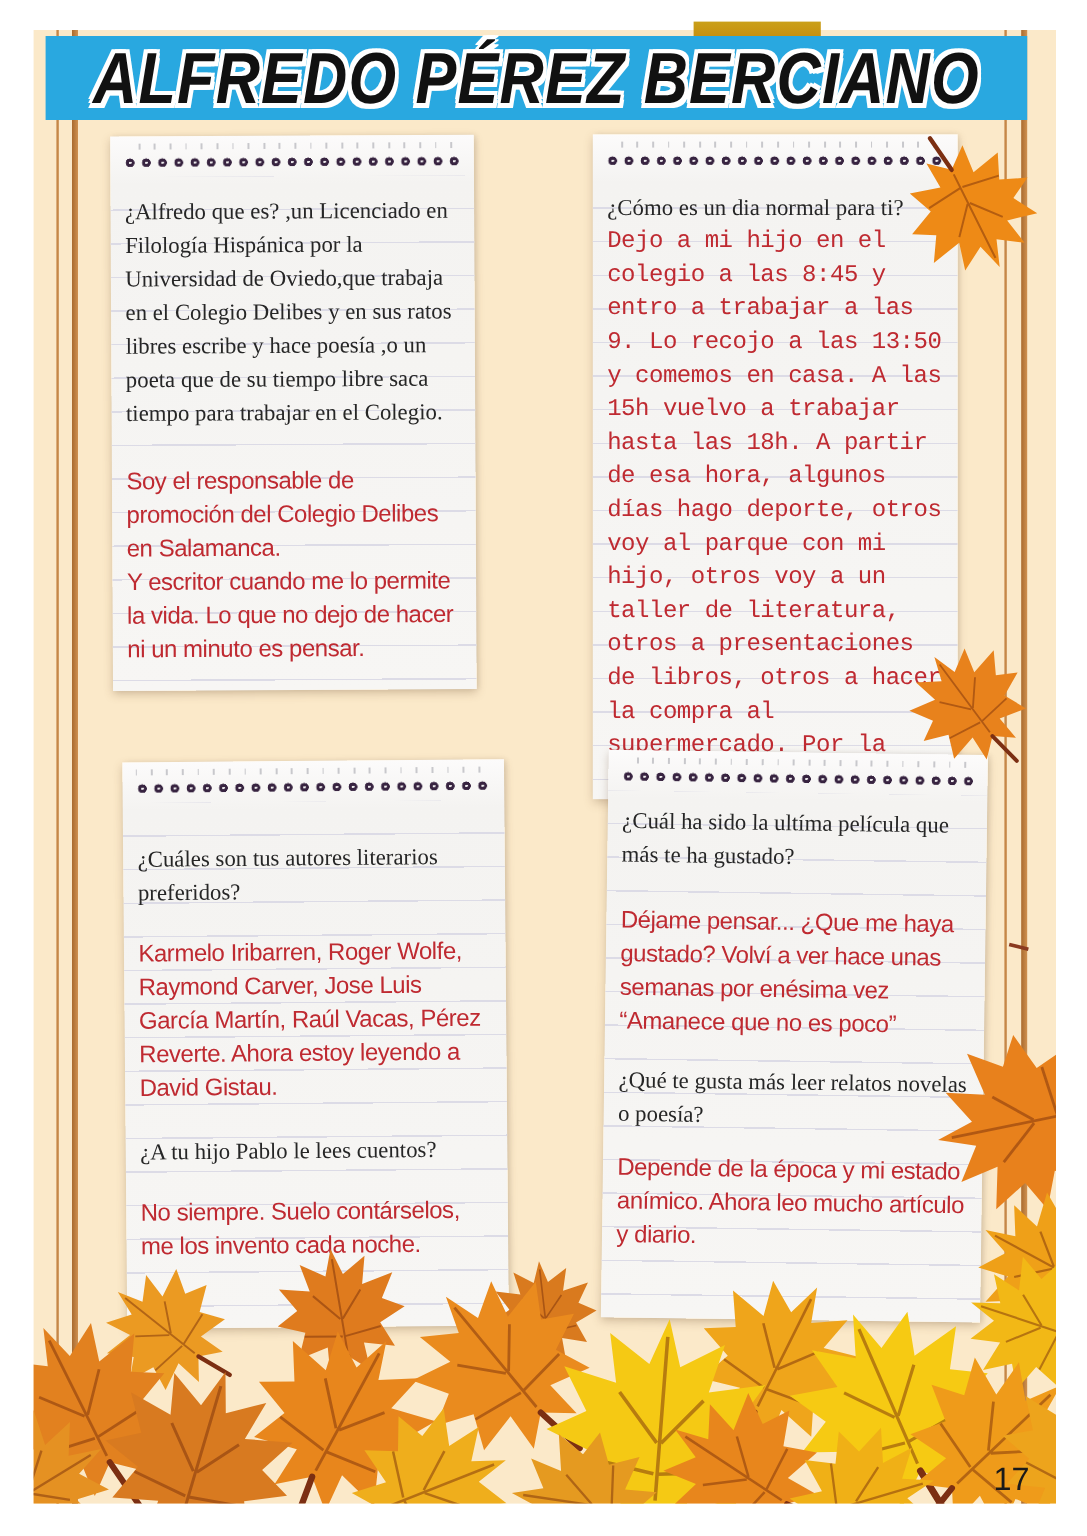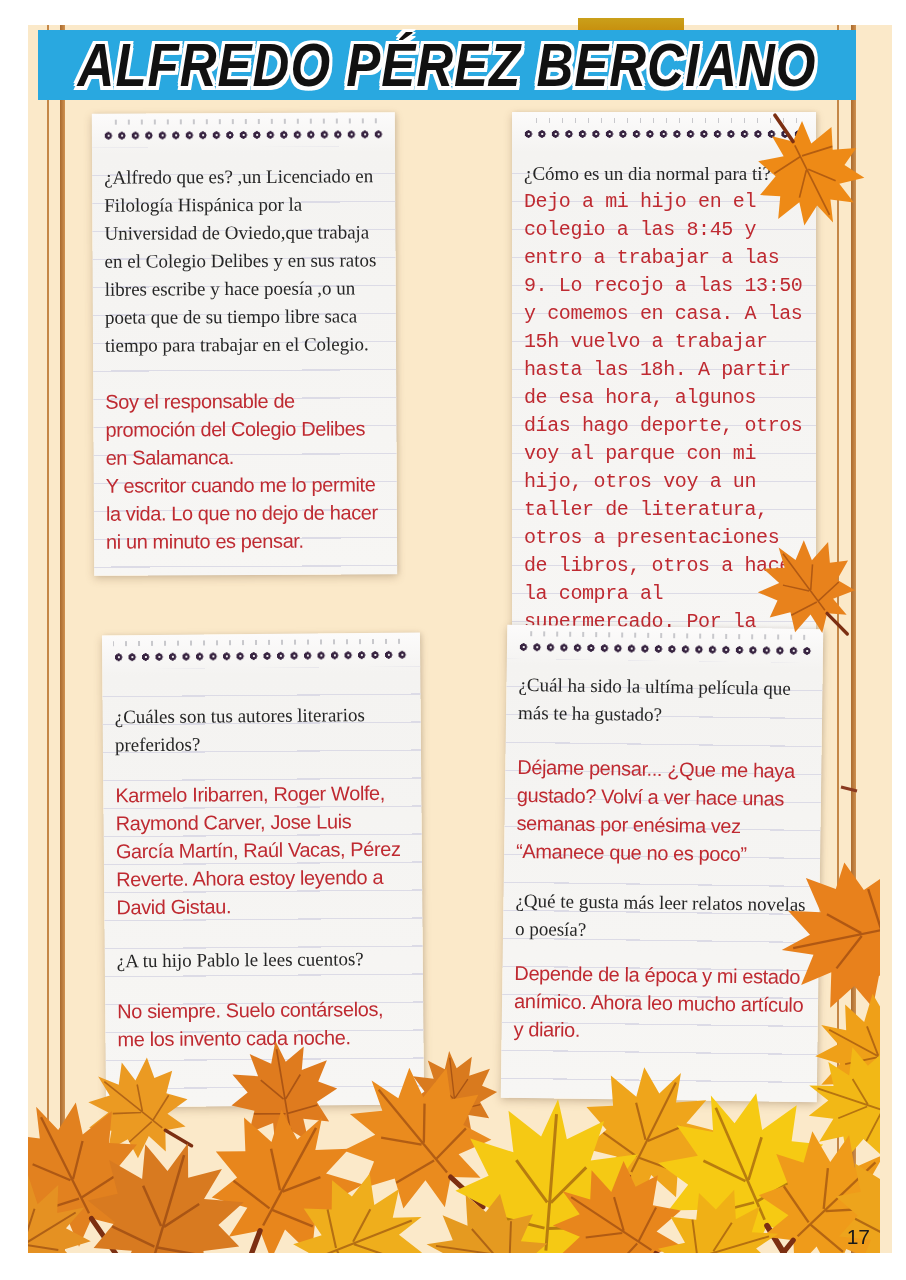--- a/index.html
+++ b/index.html
@@ -3,21 +3,20 @@
 <meta charset="utf-8">
 <style>
   html,body{margin:0;padding:0;}
   body{
     width:906px;height:1280px;position:relative;background:#ffffff;
     font-family:"Liberation Sans",sans-serif;overflow:hidden;
   }
   .page{
     position:absolute;left:28px;top:25px;width:852px;height:1228px;
     background:#fbe9c9;
-    padding-left:12px;
   }
   
   .vl{position:absolute;top:0;bottom:0;}
   .vl.l1{left:19px;width:2px;background:#c58747;}
   .vl.l2{left:32px;width:5px;background:linear-gradient(90deg,#a96a2e,#cf9150);}
   .vl.r1{left:809px;width:2px;background:#c58747;}
   .vl.r2{left:823px;width:5px;background:linear-gradient(90deg,#a96a2e,#cf9150);}
   
   .tab{
     position:absolute;left:550px;top:-7px;width:106px;height:13px;
@@ -35,21 +34,21 @@
     text-shadow:
       -3px -3px 0 #fff, 3px -3px 0 #fff, -3px 3px 0 #fff, 3px 3px 0 #fff,
       -3px 0 0 #fff, 3px 0 0 #fff, 0 -3px 0 #fff, 0 3px 0 #fff;
   }
   
   .pad{
     position:absolute;background:linear-gradient(180deg,#fcfbfb,#f4f3f1 40px,#f7f6f4);
     box-shadow:0 3px 8px rgba(110,80,50,.28), 2px 0 4px rgba(0,0,0,.07);
   }
   .pad1{left:65px;top:88px;width:303px;height:462px;transform:rotate(-0.3deg);}
-  .pad2{left:484px;top:87px;width:304px;height:554px;}
+  .pad2{left:466px;top:87px;width:304px;height:554px;}
   .pad3{left:76px;top:609px;width:318px;height:472px;transform:rotate(-0.5deg);}
   .pad4{left:476px;top:602px;width:316px;height:473px;transform:rotate(0.8deg);}
   .spiral{
     height:24px;margin:6px 10px 4px;
     background-image:
       repeating-linear-gradient(90deg,transparent 0 11.5px,#c8c8cc 11.5px 13px),
       radial-gradient(circle at 6.5px 14px,#f0eef0 1.1px,#372340 1.2px 3.5px,transparent 3.8px);
     background-size:100% 5px,13.5px 24px;
     background-position:2px 0,0 2px;
     background-repeat:repeat-x,repeat-x;
@@ -69,21 +68,21 @@
   }
   .pad1 .q{margin-top:16px;}      .pad1 .a{margin-top:28px;}
   .pad2 .q{margin-top:14px;}      .pad2 .a{margin-top:0;font-family:Liberation Mono, monospace;}
   .pad3 .q.qa{margin-top:34px;}   .pad3 .a.aa{margin-top:22px;}
   .pad3 .q.qb{margin-top:26px;}   .pad3 .a.ab{margin-top:22px;}
   .pad4 .q.qa{margin-top:12px;}   .pad4 .a.aa{margin-top:26px;}
   .pad4 .q.qb{margin-top:22px;}   .pad4 .a.ab{margin-top:16px;}
   
   .leaf-layer{position:absolute;inset:0;overflow:hidden;pointer-events:none;}
   .pagenum{
-    position:absolute;right:22px;bottom:4px;font-size:21px;color:#1a1a1a;
+    position:absolute;right:22px;bottom:4px;font-size:27px;color:#1a1a1a;
     font-family:"Liberation Sans",sans-serif;z-index:8;
   }
 </style>
 </head>
 <body>
 
 <div class="page">
 
   <div class="vl l1"></div>
   <div class="vl l2"></div>

